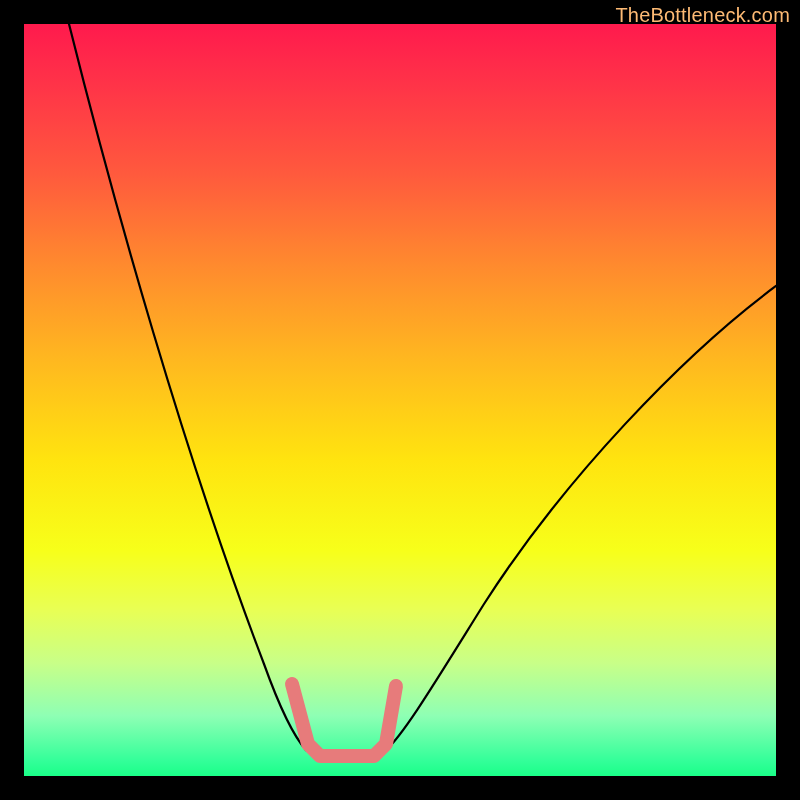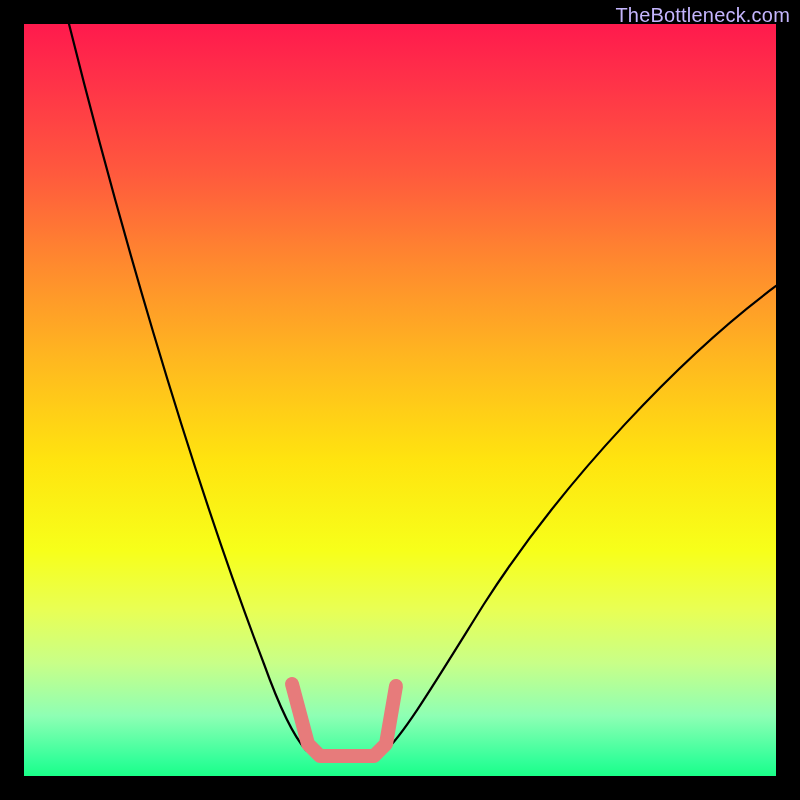--- a/index.html
+++ b/index.html
@@ -29,21 +29,21 @@
       #c8ff88 85%,
       #8effb4 92%,
       #33ff99 98%,
       #1aff88 100%
     );
   }
   .watermark {
     position: absolute;
     top: 4px;
     right: 10px;
-    color: #c4b5fd;
+    color: #fdba74;
     font-size: 20px;
     font-weight: 500;
     letter-spacing: 0.2px;
     z-index: 10;
   }
   svg.overlay {
     position: absolute;
     left: 0;
     top: 0;
     width: 752px;

